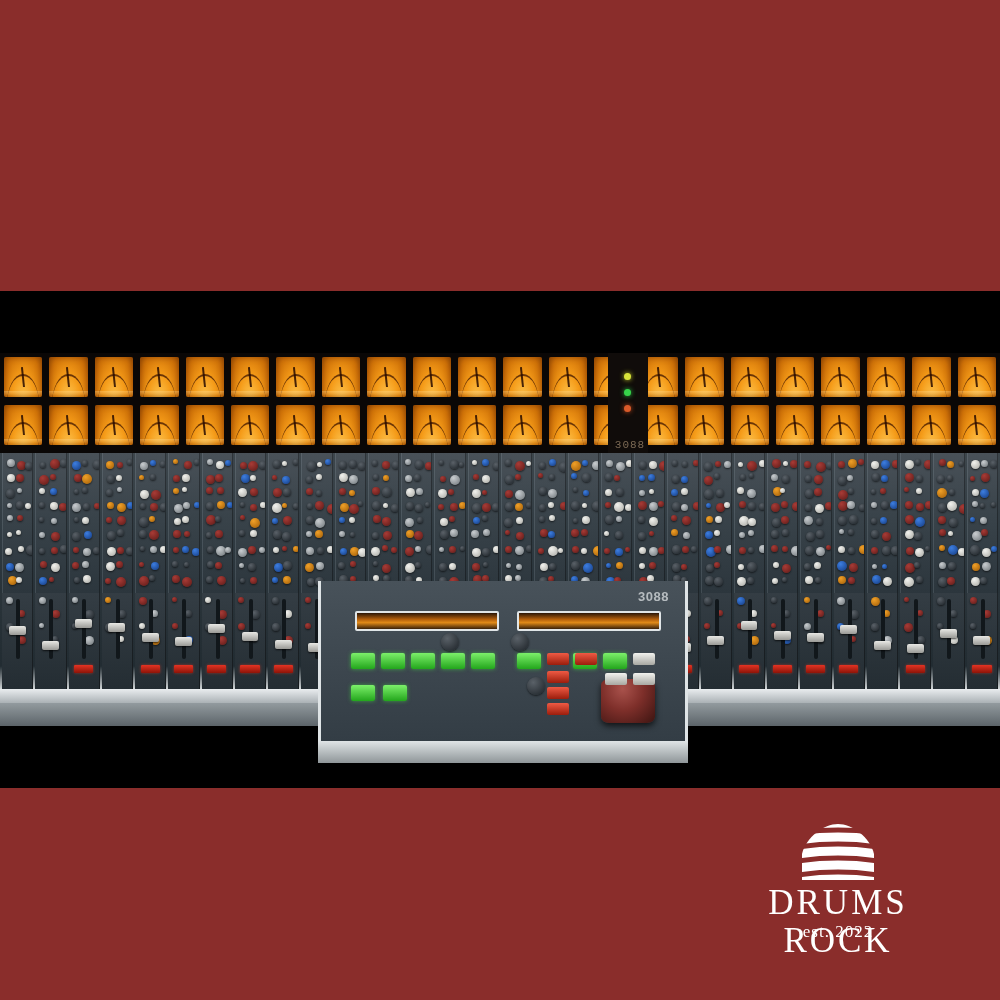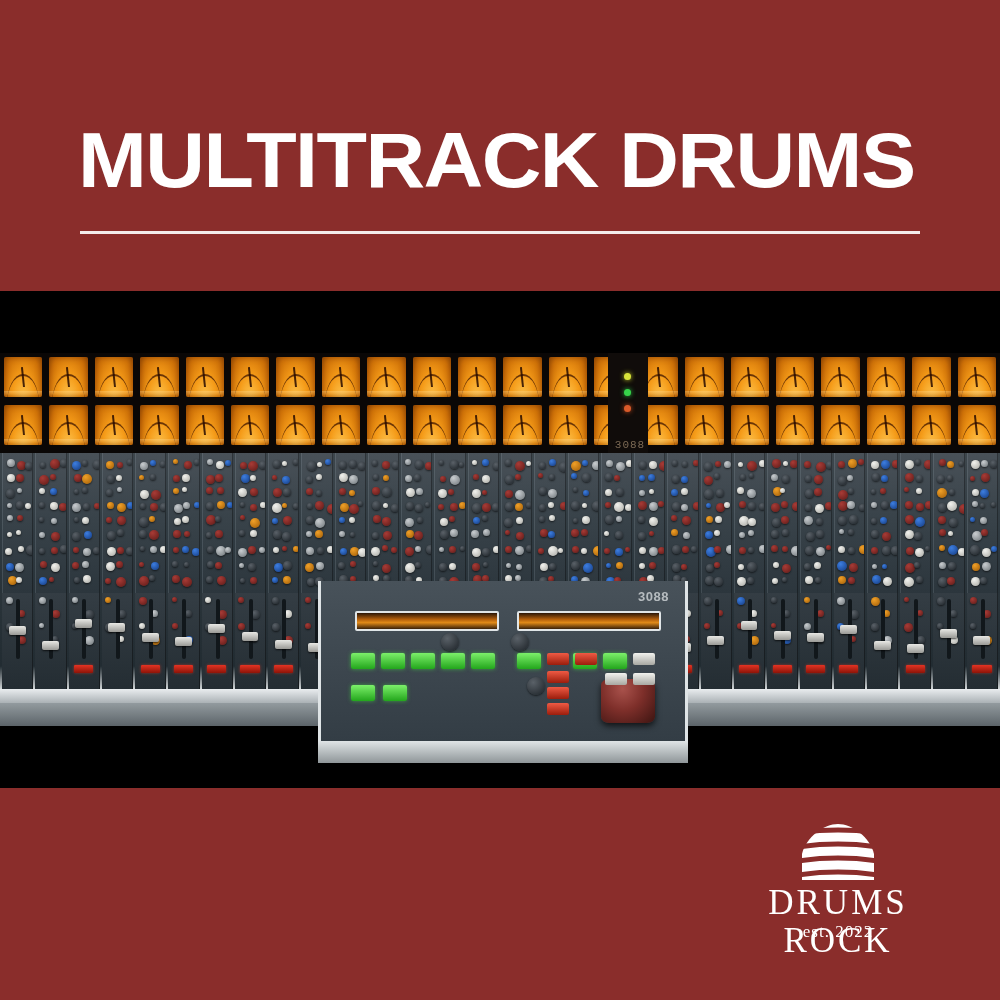--- a/index.html
+++ b/index.html
@@ -380,24 +380,20 @@
     font-family: "Liberation Serif", serif;
     font-size: 17px;
     letter-spacing: 1px;
   }
 </style>
 </head>
 <body>
 
 <div id="cover">
 
-  <div id="title-block">
-    <h1 id="main-title">MULTITRACK DRUMS</h1>
-    <div id="title-rule"></div>
-  </div>
 
   <div id="photo">
 
     <div class="letterbox" id="lb-top"></div>
 
     <div id="meter-bridge">
       <div class="meter-row" id="meter-row-1">
           <div class="vu">
             <span class="vu-lamp"></span>
           </div>

